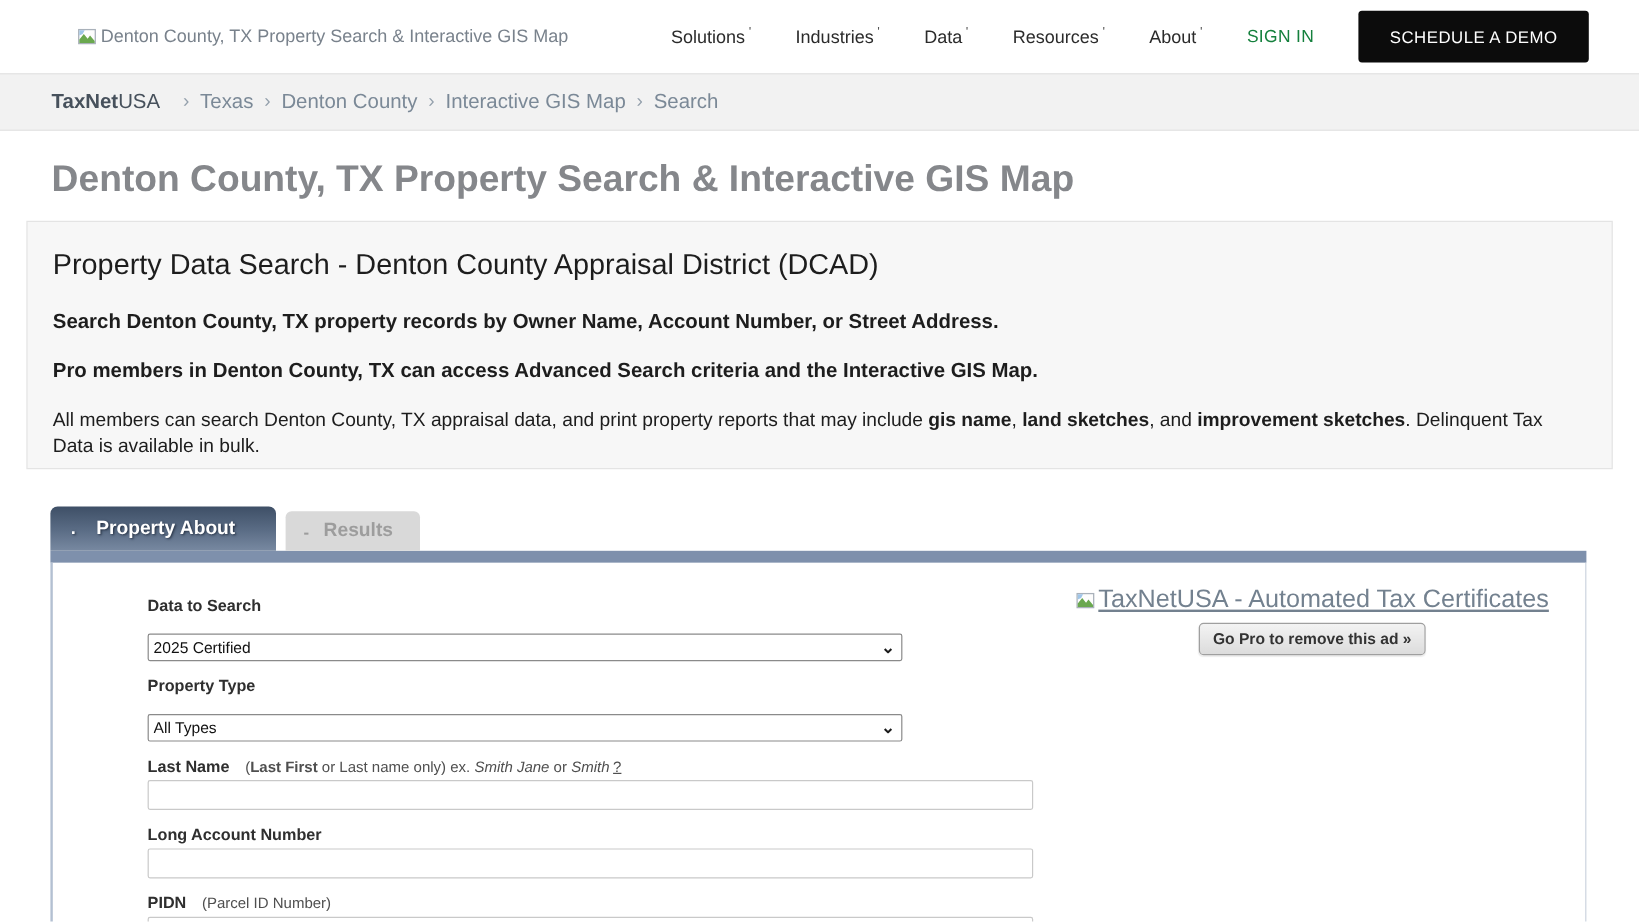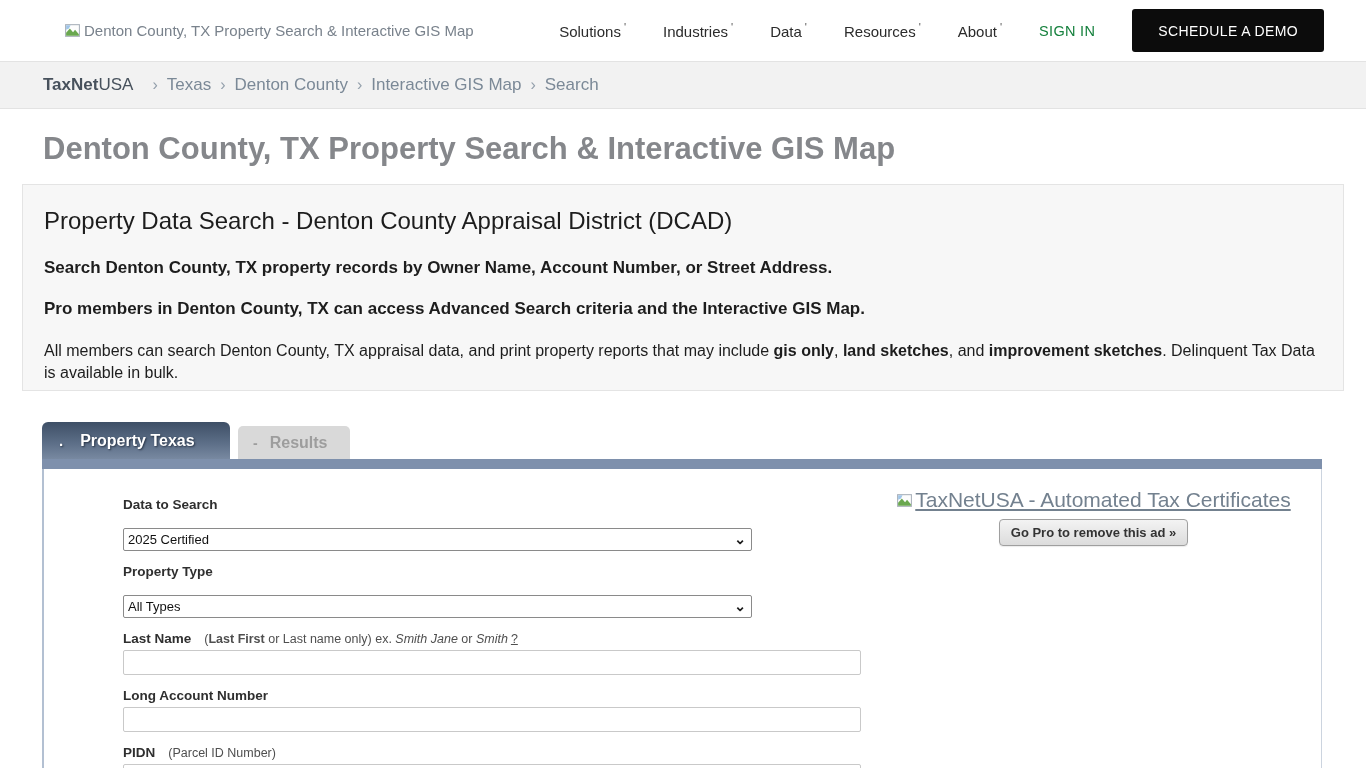--- a/index.html
+++ b/index.html
@@ -109,27 +109,27 @@
   <span class="crumb-sep">›</span>
   <span class="crumb-link">Search</span>
 </div>
 
 <h1 class="page-title">Denton County, TX Property Search &amp; Interactive GIS Map</h1>
 
 <div class="intro">
   <h2 class="intro-heading">Property Data Search - Denton County Appraisal District (DCAD)</h2>
   <p class="intro-bold">Search Denton County, TX property records by Owner Name, Account Number, or Street Address.</p>
   <p class="intro-bold">Pro members in Denton County, TX can access Advanced Search criteria and the Interactive GIS Map.</p>
-  <p class="intro-para"><span>All members can search Denton County, TX appraisal data, and print property reports that may include </span><b>gis only</b><span>, </span><b>land sketches</b><span>, and </span><b>improvement sketches</b><span>. Delinquent Tax Data is available in bulk.</span></p>
+  <p class="intro-para"><span>All members can search Denton County, TX appraisal data, and print property reports that may include </span><b>gis name</b><span>, </span><b>land sketches</b><span>, and </span><b>improvement sketches</b><span>. Delinquent Tax Data is available in bulk.</span></p>
 </div>
 
 <div class="tabs">
   <div class="tab-active">
     <span class="tab-bullet">.</span>
-    <span>Property Texas</span>
+    <span>Property About</span>
   </div>
   <div class="tab-inactive">
     <span class="tab-bullet">-</span>
     <span>Results</span>
   </div>
 </div>
 <div class="tab-strip"></div>
 
 <div class="panel">
   <div class="form-col">

